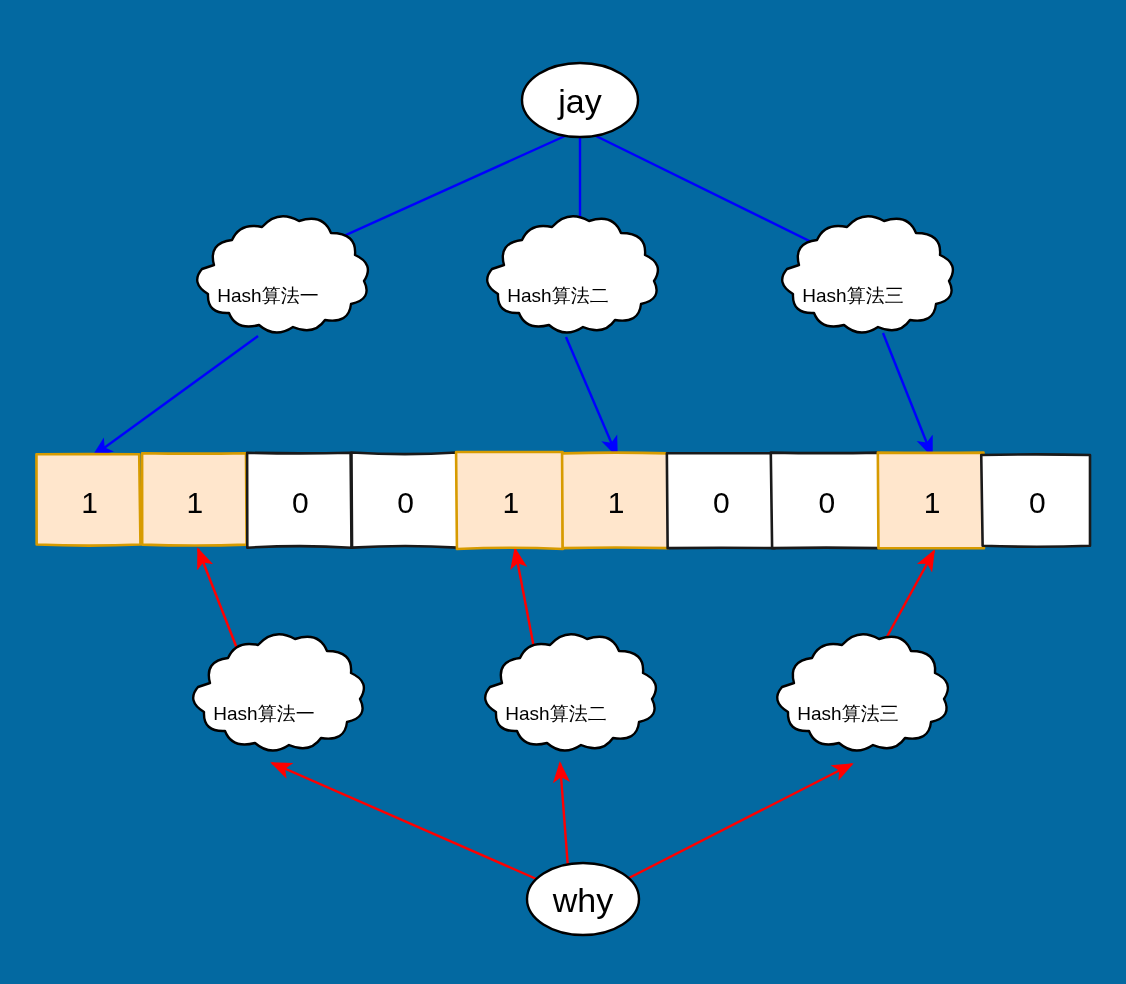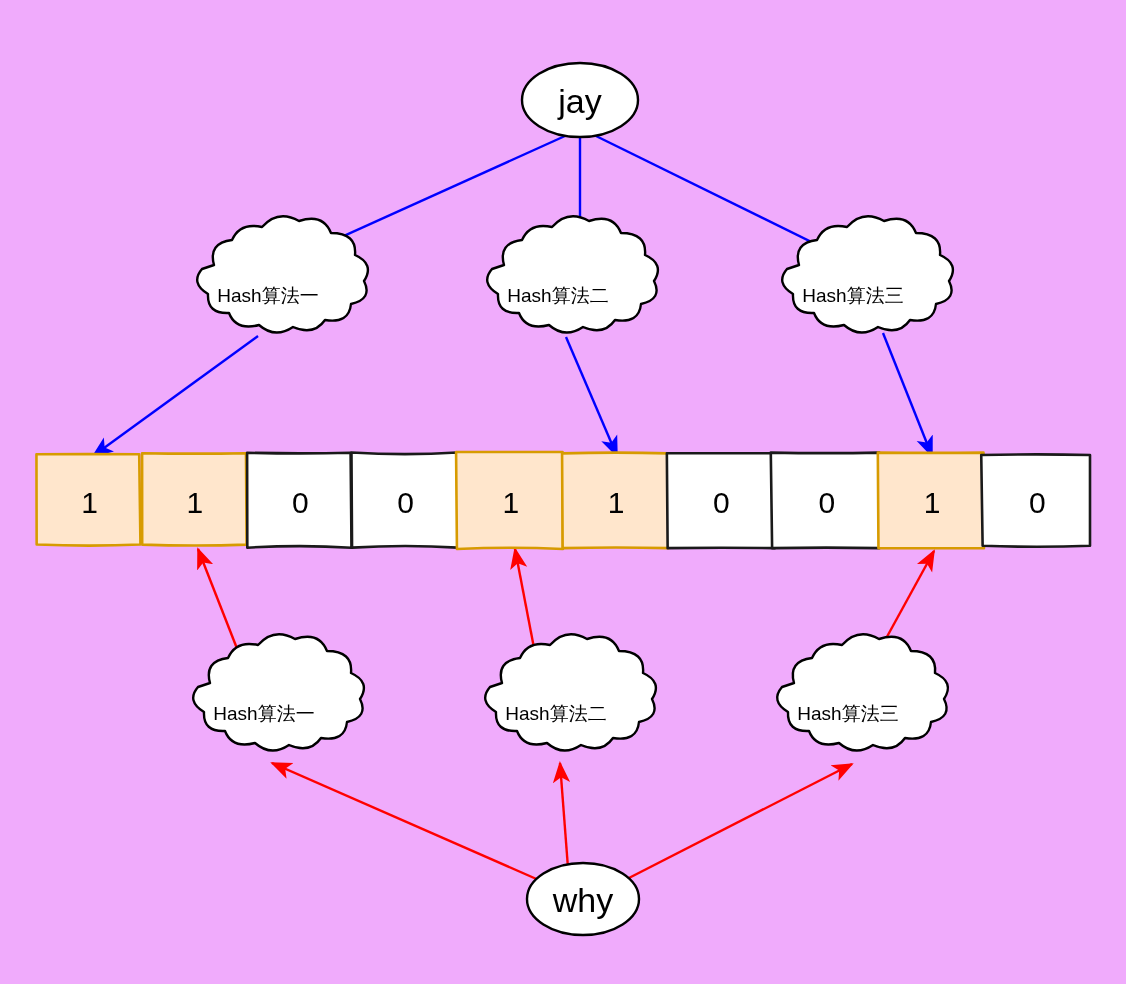--- a/index.html
+++ b/index.html
@@ -7,21 +7,21 @@
     padding: 0;
     background: #ffffff;
   }
   body {
     font-family: "Liberation Sans", "DejaVu Sans", sans-serif;
   }
   #diagram-root {
     position: relative;
     width: 1126px;
     height: 984px;
-    background: #f0abfc;
+    background: #0369a1;
     overflow: hidden;
   }
   #diagram-svg {
     position: absolute;
     left: 0;
     top: 0;
     width: 1126px;
     height: 984px;
   }
   .node-label {

